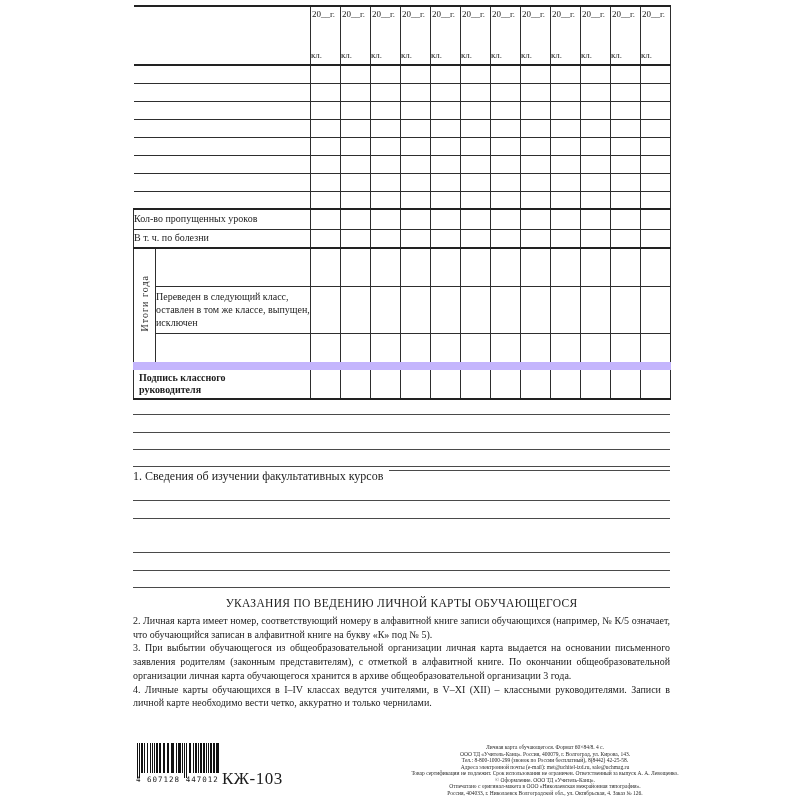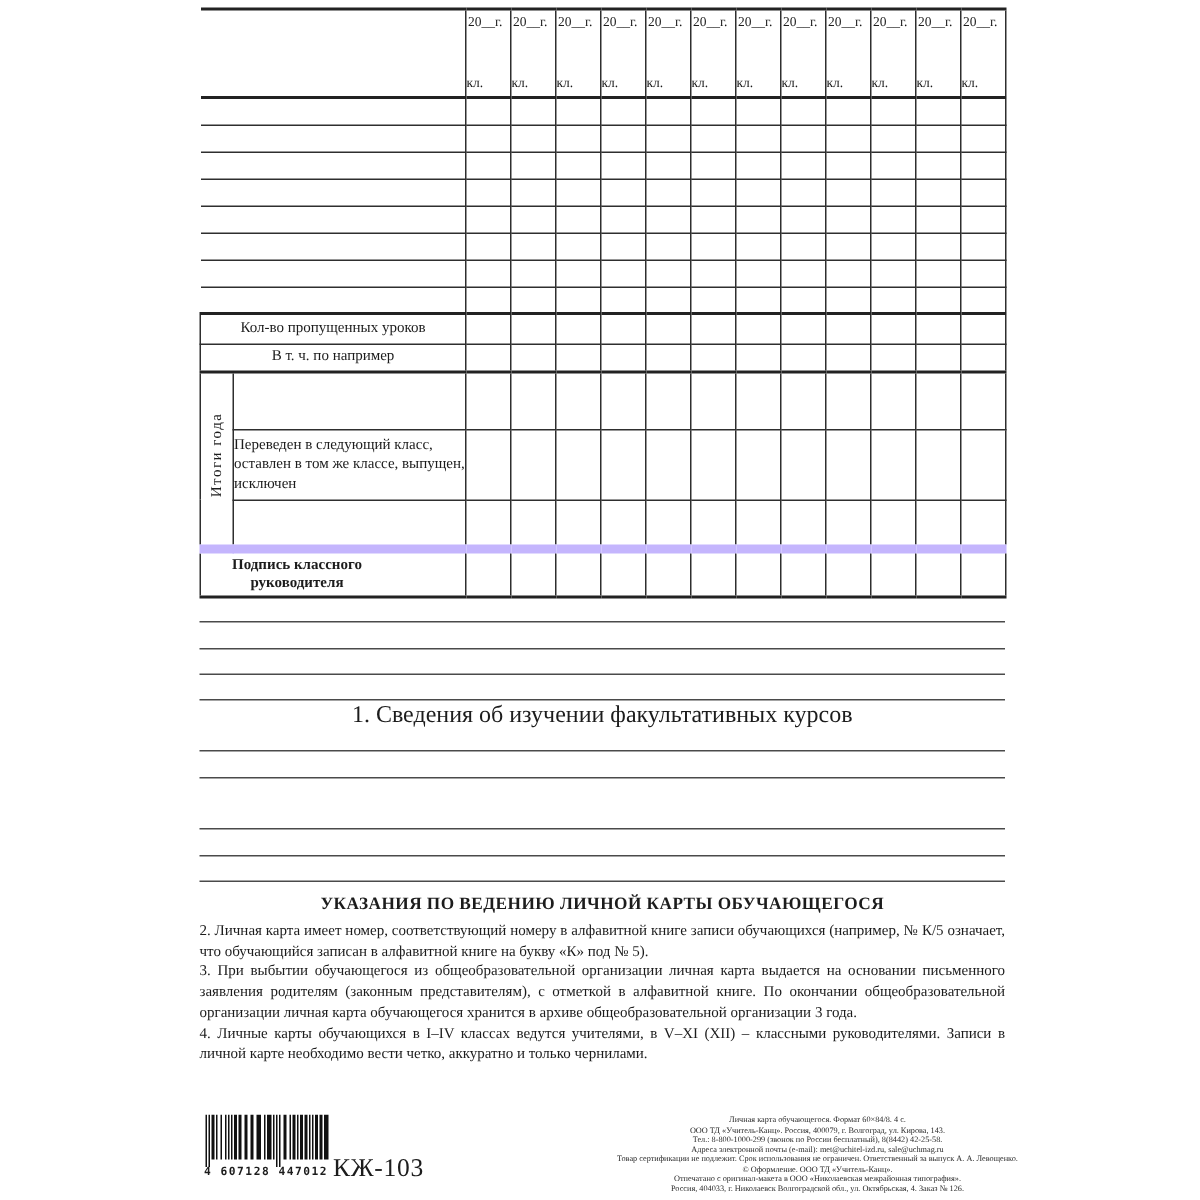--- a/index.html
+++ b/index.html
@@ -3,45 +3,45 @@
 <meta charset="utf-8">
 <style>
   html,body{margin:0;padding:0;background:#ffffff;}
   .sheet{
     position:relative;width:800px;height:800px;background:#fff;overflow:hidden;
     font-family:"Liberation Serif", serif;color:#1c1c1c;
   }
   
   table.grid{border-collapse:collapse;table-layout:fixed;position:absolute;left:133px;top:5px;width:537px;}
   table.grid td{border:1px solid #2e2e2e;padding:0;box-sizing:border-box;}
-  td.lbl{font-size:10px;line-height:12px;padding:2px 2px 2px 5px;vertical-align:middle;text-align:center;}
+  td.lbl{font-size:10px;line-height:12px;padding:2px 2px 2px 5px;vertical-align:middle;}
   tr.open td.lbl{border-left:none;}
   tr.header-row td{border-top:2px solid #222;border-bottom:2px solid #222;}
   tr.missed td{border-top:2px solid #222;}
   tr.res1 td{border-top:2px solid #222;}
-  tr.sign td{border-top:6px solid #c4b5fd;border-bottom:2px solid #222;}
+  tr.sign td{border-top:8px solid #c4b5fd;border-bottom:2px solid #222;}
   td.ycell{vertical-align:top;}
   .ycol{display:flex;flex-direction:column;justify-content:space-between;height:51px;padding:2px 0 4px 0;}
   .yr{font-size:9px;text-align:left;padding-left:1px;white-space:nowrap;}
   .kl{font-size:9px;text-align:left;}
   td.vert{width:22px;text-align:center;vertical-align:middle;}
   .vtext{writing-mode:vertical-rl;transform:rotate(180deg);font-size:10px;letter-spacing:1px;display:inline-block;}
   td.promo{font-size:10px;line-height:13px;padding:2px 3px 2px 4px;vertical-align:middle;margin-left:36px;}
   .sign-inner{font-weight:bold;font-size:10px;line-height:12px;max-width:118px;padding:2px 0 2px 5px;}
   
   .rule{position:absolute;left:133px;width:537px;height:0;border-top:1.5px solid #4a4a4a;}
-  .inline-label{position:absolute;left:133px;width:537px;display:flex;align-items:center;font-size:16px;line-height:13px;height:17px;flex-direction:column;}
+  .inline-label{position:absolute;left:133px;width:537px;display:flex;align-items:flex-start;font-size:12px;line-height:13px;height:17px;}
   .inline-label .fill{flex:1;border-bottom:1.5px solid #4a4a4a;margin-left:6px;}
   
   .instructions{position:absolute;left:133px;top:597px;width:537px;}
-  .instr-title{text-align:center;font-weight:bold;font-size:11.5px;letter-spacing:0.3px;margin:0 0 5px 0;}
+  .instr-title{text-align:center;font-weight:normal;font-size:11.5px;letter-spacing:0.3px;margin:0 0 5px 0;}
   .instr-p{margin:0;font-size:10px;line-height:13.7px;text-align:justify;}
   
   .barcode-block{position:absolute;left:136px;top:743px;width:92px;}
-  .barcode-digits{font-family:"DejaVu Sans Mono", monospace;font-size:7.5px;letter-spacing:1px;margin-top:-7px;background:transparent;white-space:nowrap;font-weight:bold;}
+  .barcode-digits{font-family:"DejaVu Sans Mono", monospace;font-size:7.5px;letter-spacing:1px;margin-top:-7px;background:transparent;white-space:nowrap;}
   .form-code{position:absolute;left:222px;top:769px;font-size:17px;letter-spacing:0.5px;}
   .imprint{position:absolute;left:370px;top:744px;width:350px;text-align:center;font-size:5.5px;line-height:6.5px;color:#2a2a2a;}
   .imprint div{white-space:nowrap;overflow:hidden;}
 </style>
 </head>
 <body>
 
 <div class="sheet">
 
   <table class="grid">
@@ -255,21 +255,21 @@
           <td class="cell"></td>
           <td class="cell"></td>
           <td class="cell"></td>
           <td class="cell"></td>
           <td class="cell"></td>
           <td class="cell"></td>
           <td class="cell"></td>
           <td class="cell"></td>
         </tr>
     <tr style="height:19px">
-      <td class="lbl" colspan="2">В т. ч. по например</td>
+      <td class="lbl" colspan="2">В т. ч. по болезни</td>
     <td class="cell"></td>
           <td class="cell"></td>
           <td class="cell"></td>
           <td class="cell"></td>
           <td class="cell"></td>
           <td class="cell"></td>
           <td class="cell"></td>
           <td class="cell"></td>
           <td class="cell"></td>
           <td class="cell"></td>

